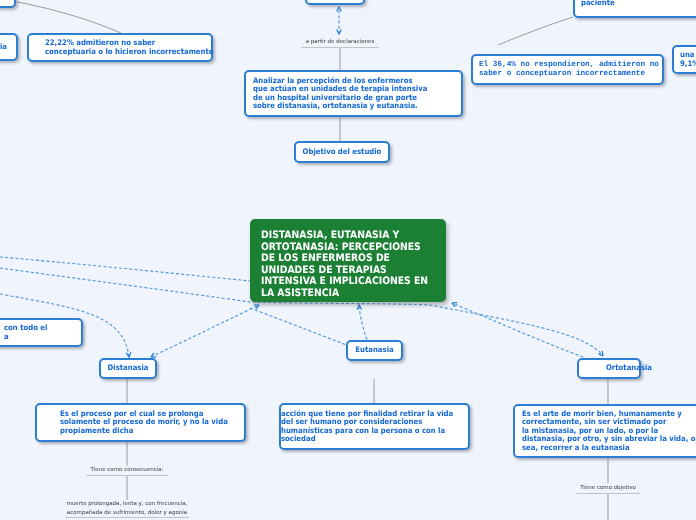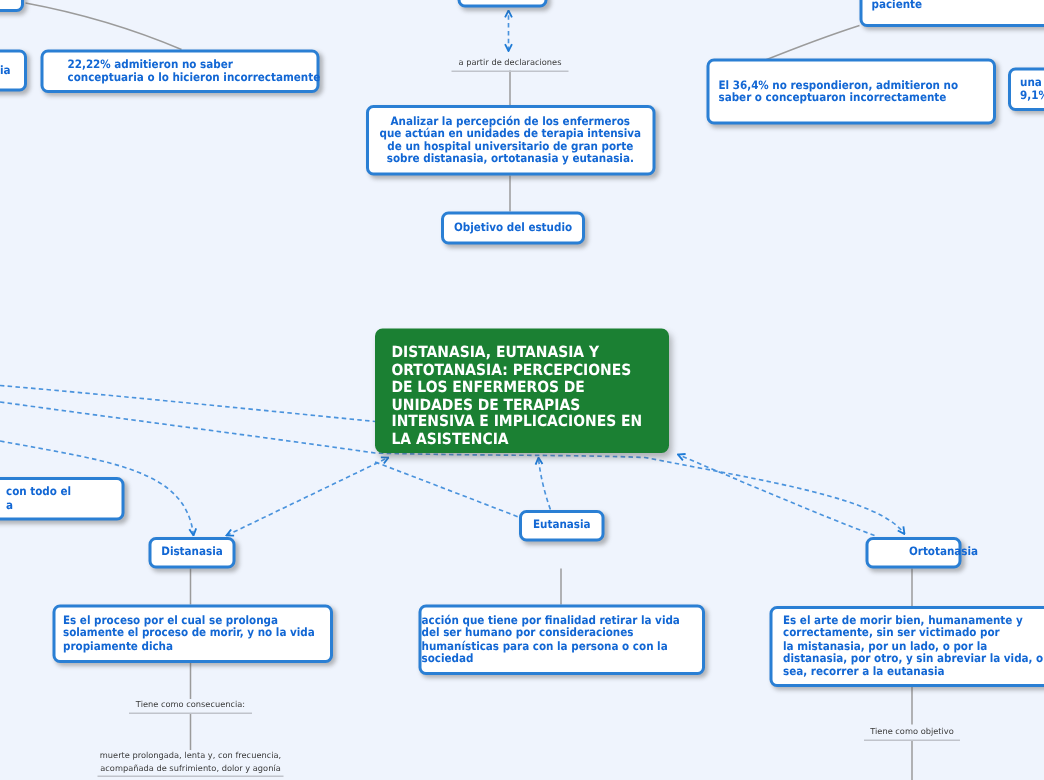--- a/index.html
+++ b/index.html
@@ -68,27 +68,27 @@
   <div class="node" style="left:-58px;top:33px;width:76px;height:28px;padding-left:56px;"><span>ia</span></div>
 
   <div class="node" style="left:27px;top:33px;width:186px;height:29px;padding-left:16px;"><span>22,22% admitieron no saber
 conceptuaria o lo hicieron incorrectamente</span></div>
 
   <div class="node" style="left:305px;top:-26px;width:60px;height:31px;"></div>
 
   <div class="node" style="left:573px;top:-21px;width:165px;height:39px;padding-left:6px;"><span>artificialmente y sin beneficio
 paciente</span></div>
 
-  <div class="node" style="left:471px;top:39px;width:193px;height:44px;padding-left:6px;"><span>El 36,4% no respondieron, admitieron no
+  <div class="node" style="left:471px;top:54px;width:193px;height:31px;padding-left:6px;font-family:Liberation Mono, monospace;"><span>El 36,4% no respondieron, admitieron no
 saber o conceptuaron incorrectamente</span></div>
 
   <div class="node" style="left:672px;top:45px;width:74px;height:29px;padding-left:6px;"><span>una
 9,1%</span></div>
 
-  <div class="node" style="left:244px;top:70px;width:193px;height:47px;padding-left:7px;text-align:center;"><span>Analizar la percepción de los enfermeros
+  <div class="node" style="left:244px;top:70px;width:219px;height:47px;padding-left:7px;"><span>Analizar la percepción de los enfermeros
 que actúan en unidades de terapia intensiva
 de un hospital universitario de gran porte
 sobre distanasia, ortotanasia y eutanasia.</span></div>
 
   <div class="node root" style="left:250px;top:219px;width:196px;height:83px;padding:11px 0 0 11px;align-items:flex-start;"><span>DISTANASIA, EUTANASIA Y
 ORTOTANASIA: PERCEPCIONES
 DE LOS ENFERMEROS DE
 UNIDADES DE TERAPIAS
 INTENSIVA E IMPLICACIONES EN
 LA ASISTENCIA</span></div>
@@ -97,21 +97,21 @@
 
   <div class="node" style="left:-62px;top:318px;width:145px;height:29px;padding-left:64px;"><span>con todo el
 a</span></div>
 
   <div class="node center" style="left:99px;top:358px;width:58px;height:21px;"><span>Distanasia</span></div>
 
   <div class="node center" style="left:346px;top:340px;width:57px;height:21px;"><span>Eutanasia</span></div>
 
   <div class="node center" style="left:577px;top:358px;width:64px;height:21px;padding-left:40px;"><span>Ortotanasia</span></div>
 
-  <div class="node" style="left:35px;top:403px;width:187px;height:39px;padding-left:5px;"><span>Es el proceso por el cual se prolonga
+  <div class="node" style="left:35px;top:403px;width:211px;height:39px;padding-left:23px;"><span>Es el proceso por el cual se prolonga
 solamente el proceso de morir, y no la vida
 propiamente dicha</span></div>
 
   <div class="node" style="left:279px;top:403px;width:191px;height:47px;padding-left:0;"><span>acción que tiene por finalidad retirar la vida
 del ser humano por consideraciones
 humanísticas para con la persona o con la
 sociedad</span></div>
 
   <div class="node" style="left:513px;top:404px;width:205px;height:54px;padding-left:7px;"><span>Es el arte de morir bien, humanamente y
 correctamente, sin ser victimado por

